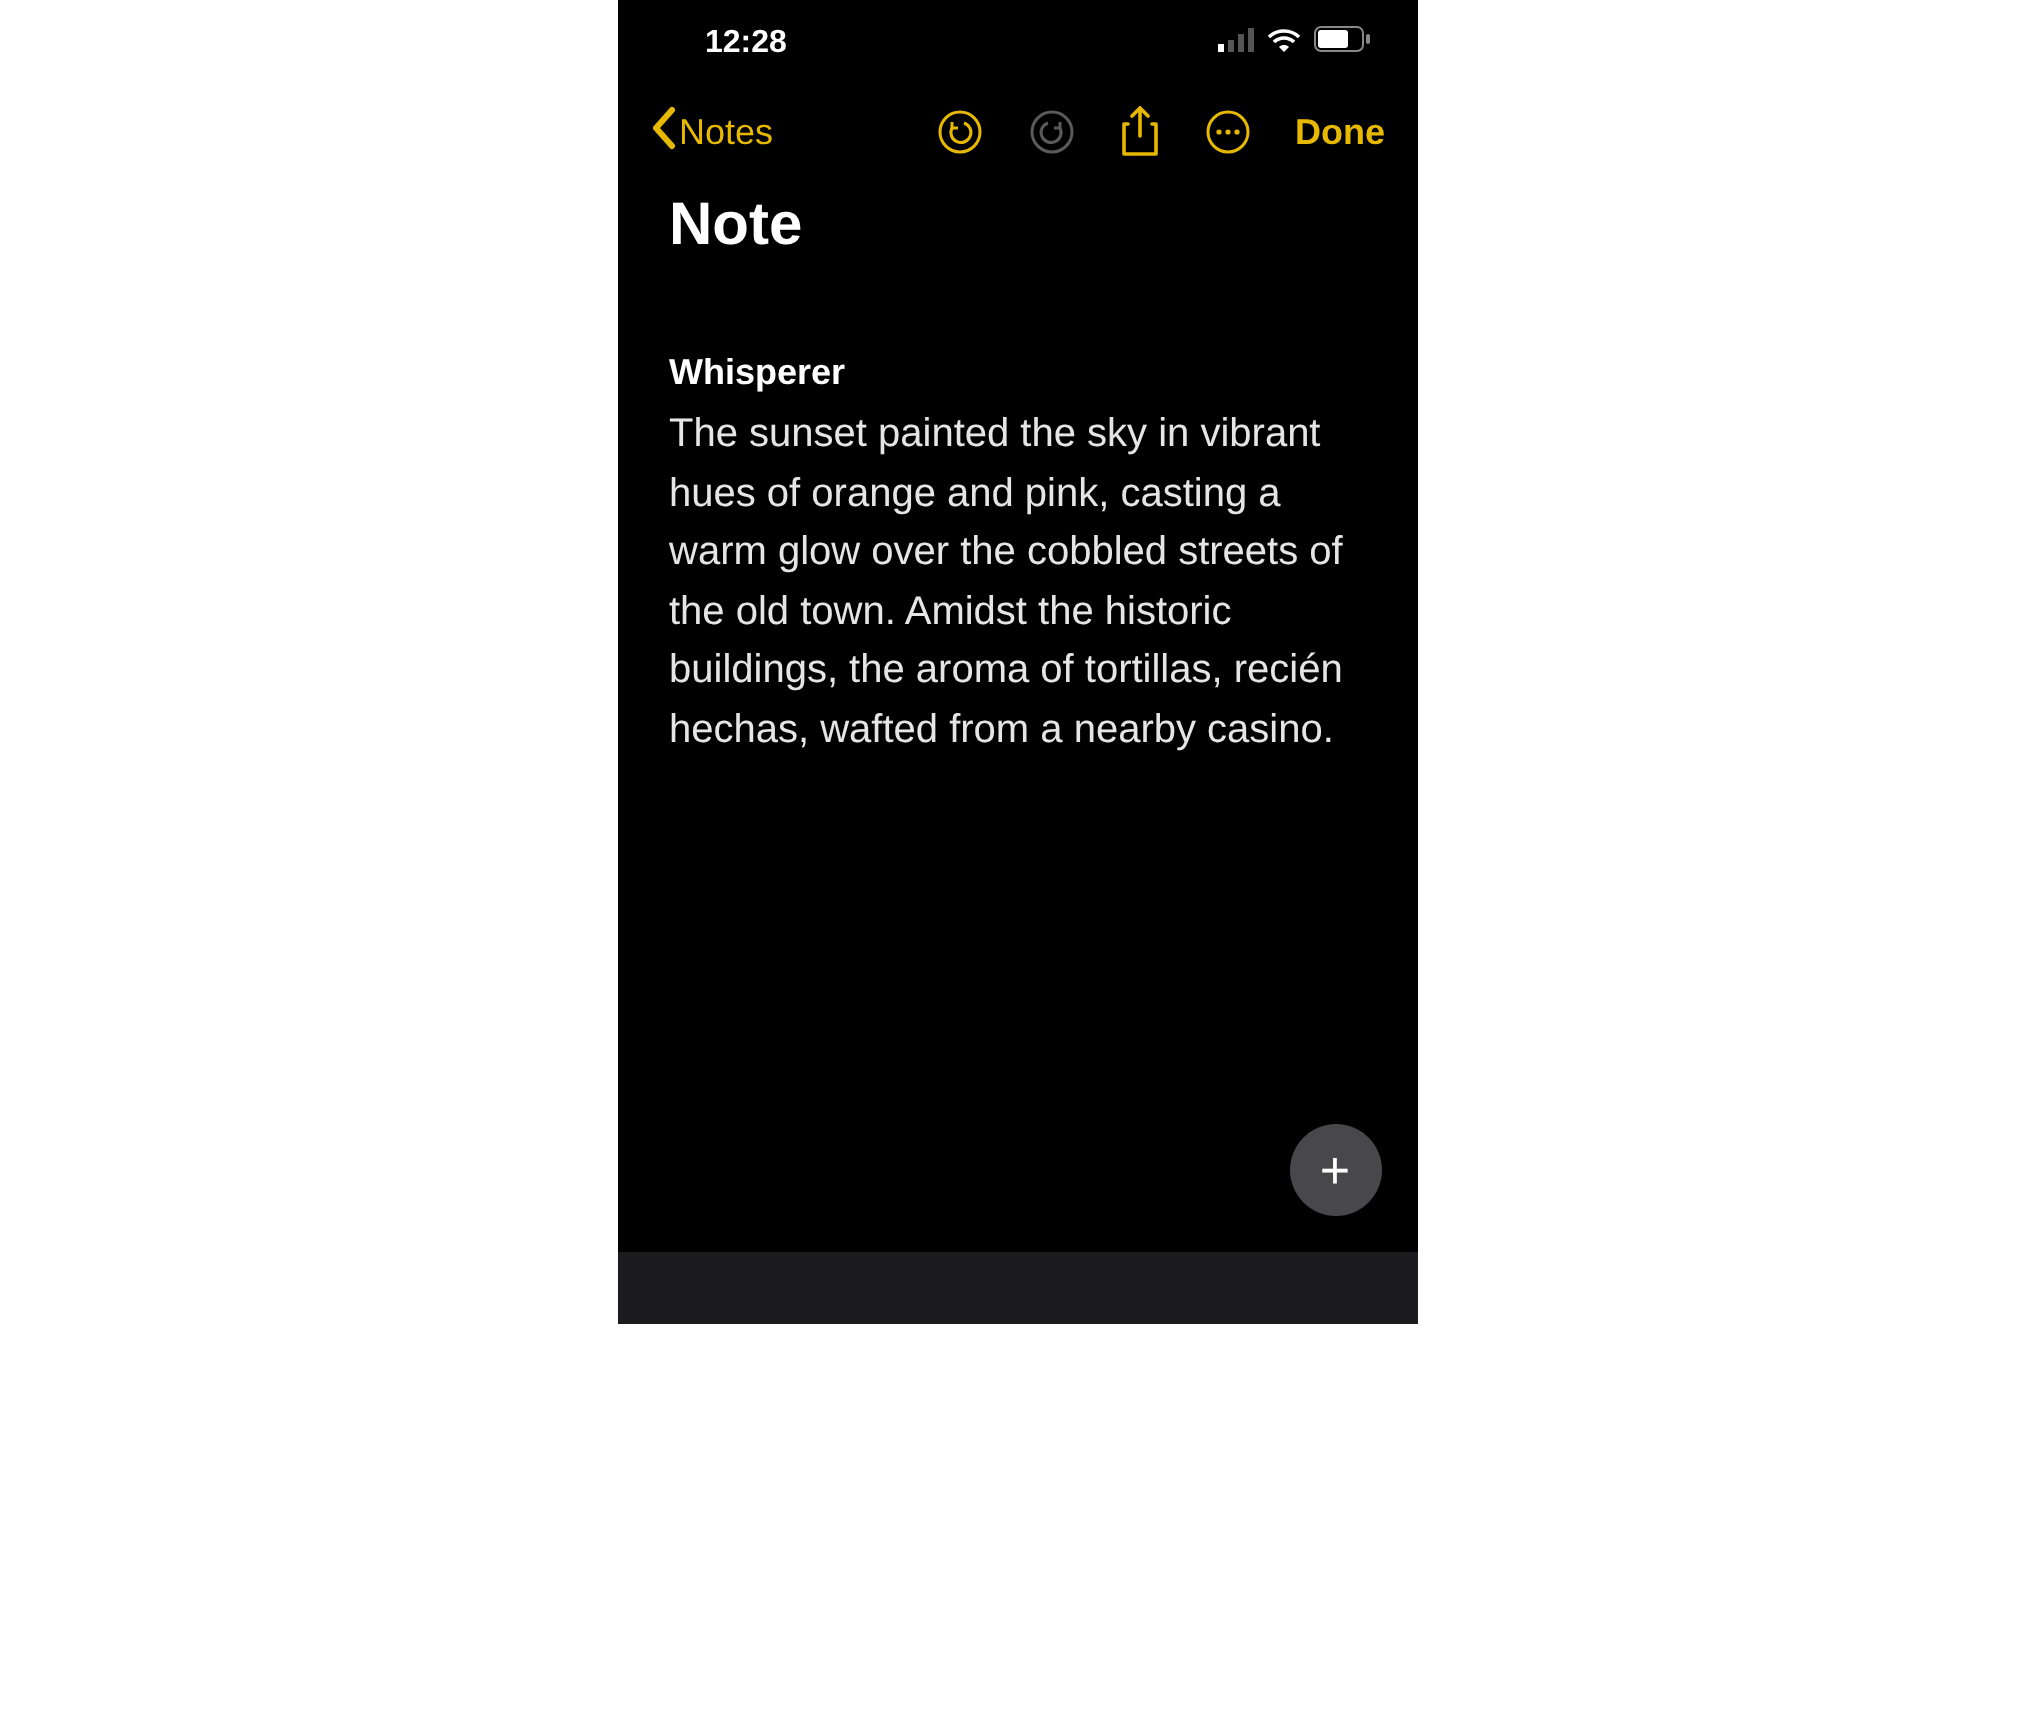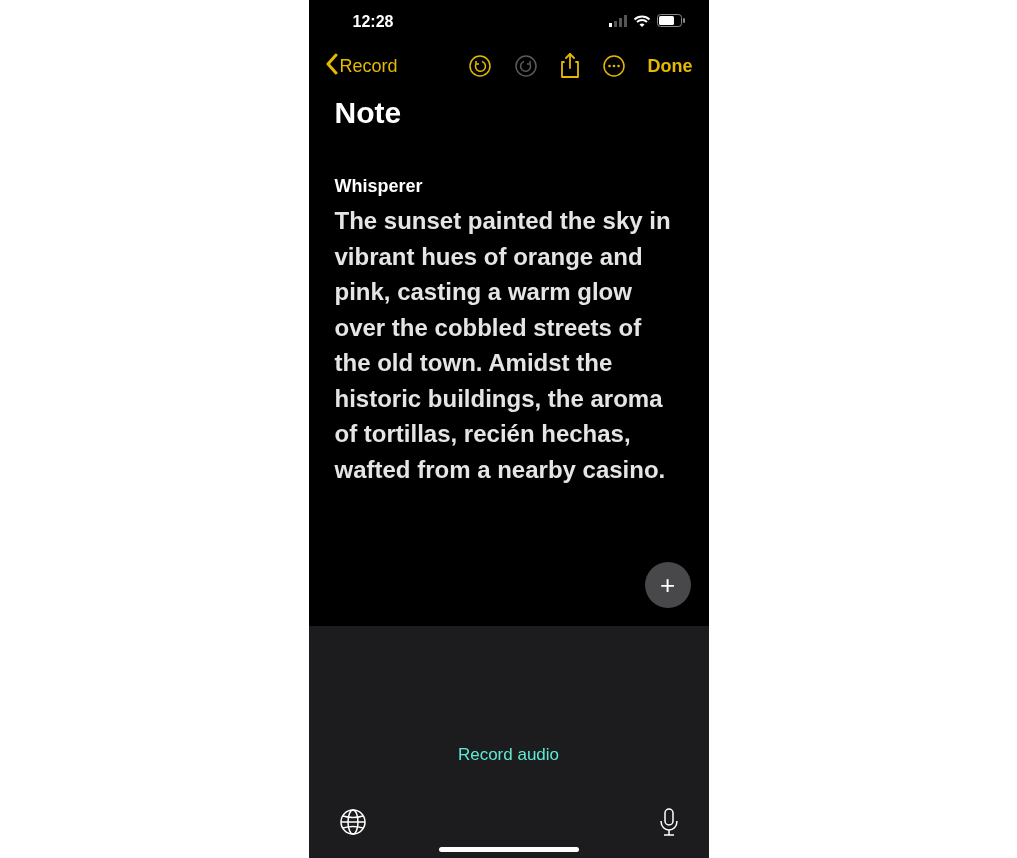--- a/index.html
+++ b/index.html
@@ -11,21 +11,21 @@
       width: 1017px;
       height: 858px;
       background: #ffffff;
       font-family: -apple-system, BlinkMacSystemFont, "Helvetica Neue", Arial, sans-serif;
       display: flex;
       justify-content: center;
       align-items: flex-start;
     }
     .phone-frame {
       width: 400px;
-      height: 858px;
+      height: 662px;
       background: #000000;
       position: relative;
       margin-top: 0;
       overflow: hidden;
     }
     .status-bar {
       height: 44px;
       display: flex;
       align-items: center;
       justify-content: space-between;
@@ -86,22 +86,22 @@
       font-weight: 700;
       margin-bottom: 12px;
     }
     .section-heading {
       font-size: 18px;
       font-weight: 600;
       margin-bottom: 6px;
       margin-top: 46px;
     }
     .section-body {
-      font-size: 24px;
-      font-weight: 700;
+      font-size: 20px;
+      font-weight: 400;
       line-height: 1.48;
       color: #e5e5e5;
     }
     .spacer {
       height: 26px;
     }
     .fab {
       position: absolute;
       right: 18px;
       bottom: 18px;
@@ -187,21 +187,21 @@
     </div>
   </div>
 
   <div class="nav-bar">
     <div class="nav-back">
       <span>
         <svg width="13" height="22" viewBox="0 0 13 22">
           <path d="M11 2 L3 11 L11 20" stroke="#e6b800" stroke-width="3" fill="none" stroke-linecap="round" stroke-linejoin="round"></path>
         </svg>
       </span>
-      <span>Record</span>
+      <span>Notes</span>
     </div>
     <div class="nav-actions">
       <span class="nav-icon">
         <svg width="24" height="24" viewBox="0 0 24 24">
           <circle cx="12" cy="12" r="10" stroke="#e6b800" stroke-width="1.5" fill="none"></circle>
           <path d="M14 7.5 A5 5 0 1 1 8 10" stroke="#e6b800" stroke-width="1.5" fill="none"></path>
           <path d="M8 7 L8 10 L11 10" stroke="#e6b800" stroke-width="1.5" fill="none"></path>
         </svg>
       </span>
       <span class="nav-icon disabled">

